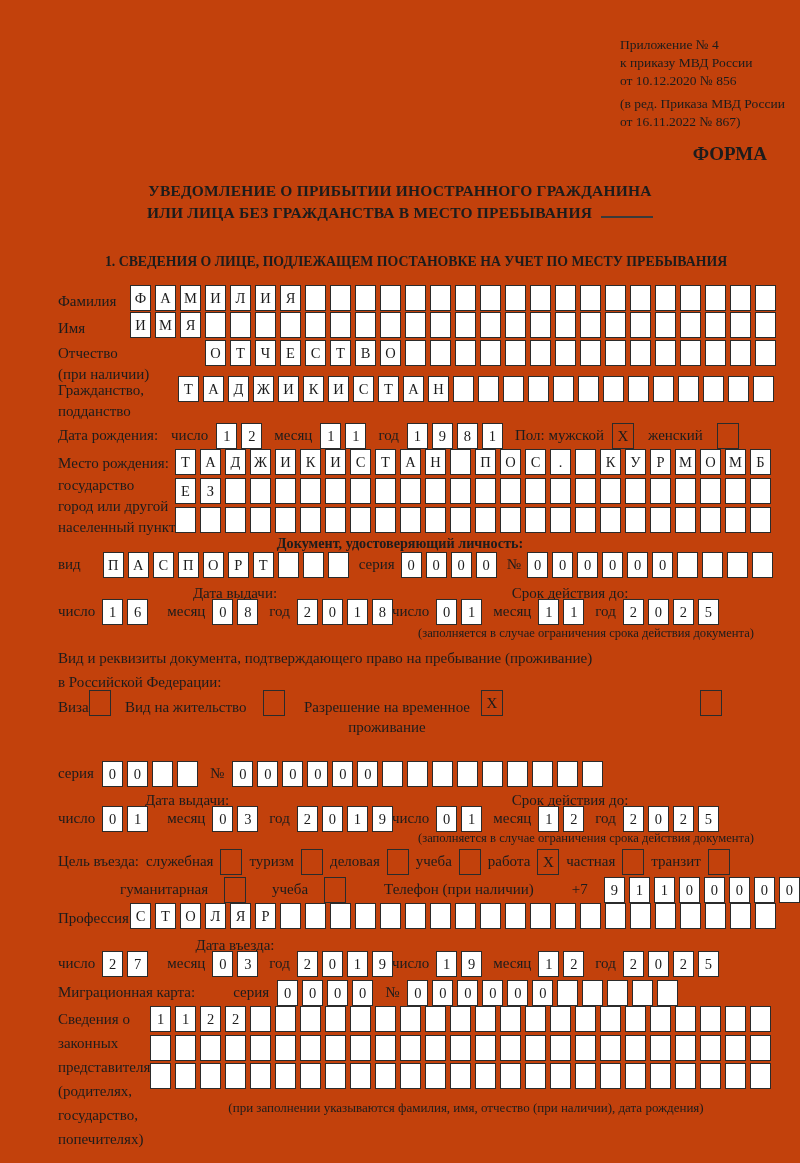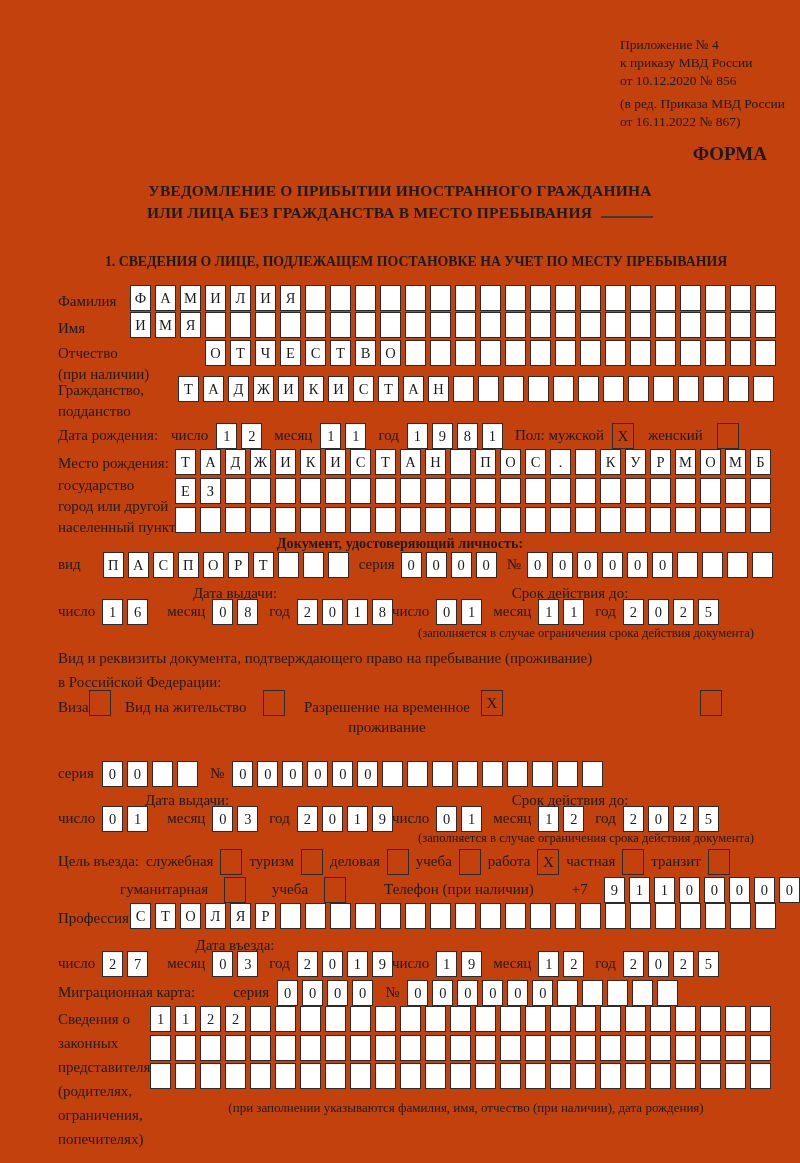--- a/index.html
+++ b/index.html
@@ -574,21 +574,21 @@
         <span class="cell"></span>
         <span class="cell"></span>
         <span class="cell"></span>
       </span>
   </div>
 
   <div class="p lbl" style="left:58px;top:1010px;">Сведения о</div>
   <div class="p lbl" style="left:58px;top:1034px;">законных</div>
   <div class="p lbl" style="left:58px;top:1058px;">представителях</div>
   <div class="p lbl" style="left:58px;top:1082px;text-align:center;">(родителях,</div>
-  <div class="p lbl" style="left:58px;top:1106px;">ограничения,</div>
+  <div class="p lbl" style="left:58px;top:1106px;">государство,</div>
   <div class="p lbl" style="left:58px;top:1130px;">попечителях)</div>
 
   <div class="p boxes" style="left:150px;top:1006px;">
       <span class="cell">1</span>
       <span class="cell">1</span>
       <span class="cell">2</span>
       <span class="cell">2</span>
       <span class="cell"></span>
       <span class="cell"></span>
       <span class="cell"></span>

